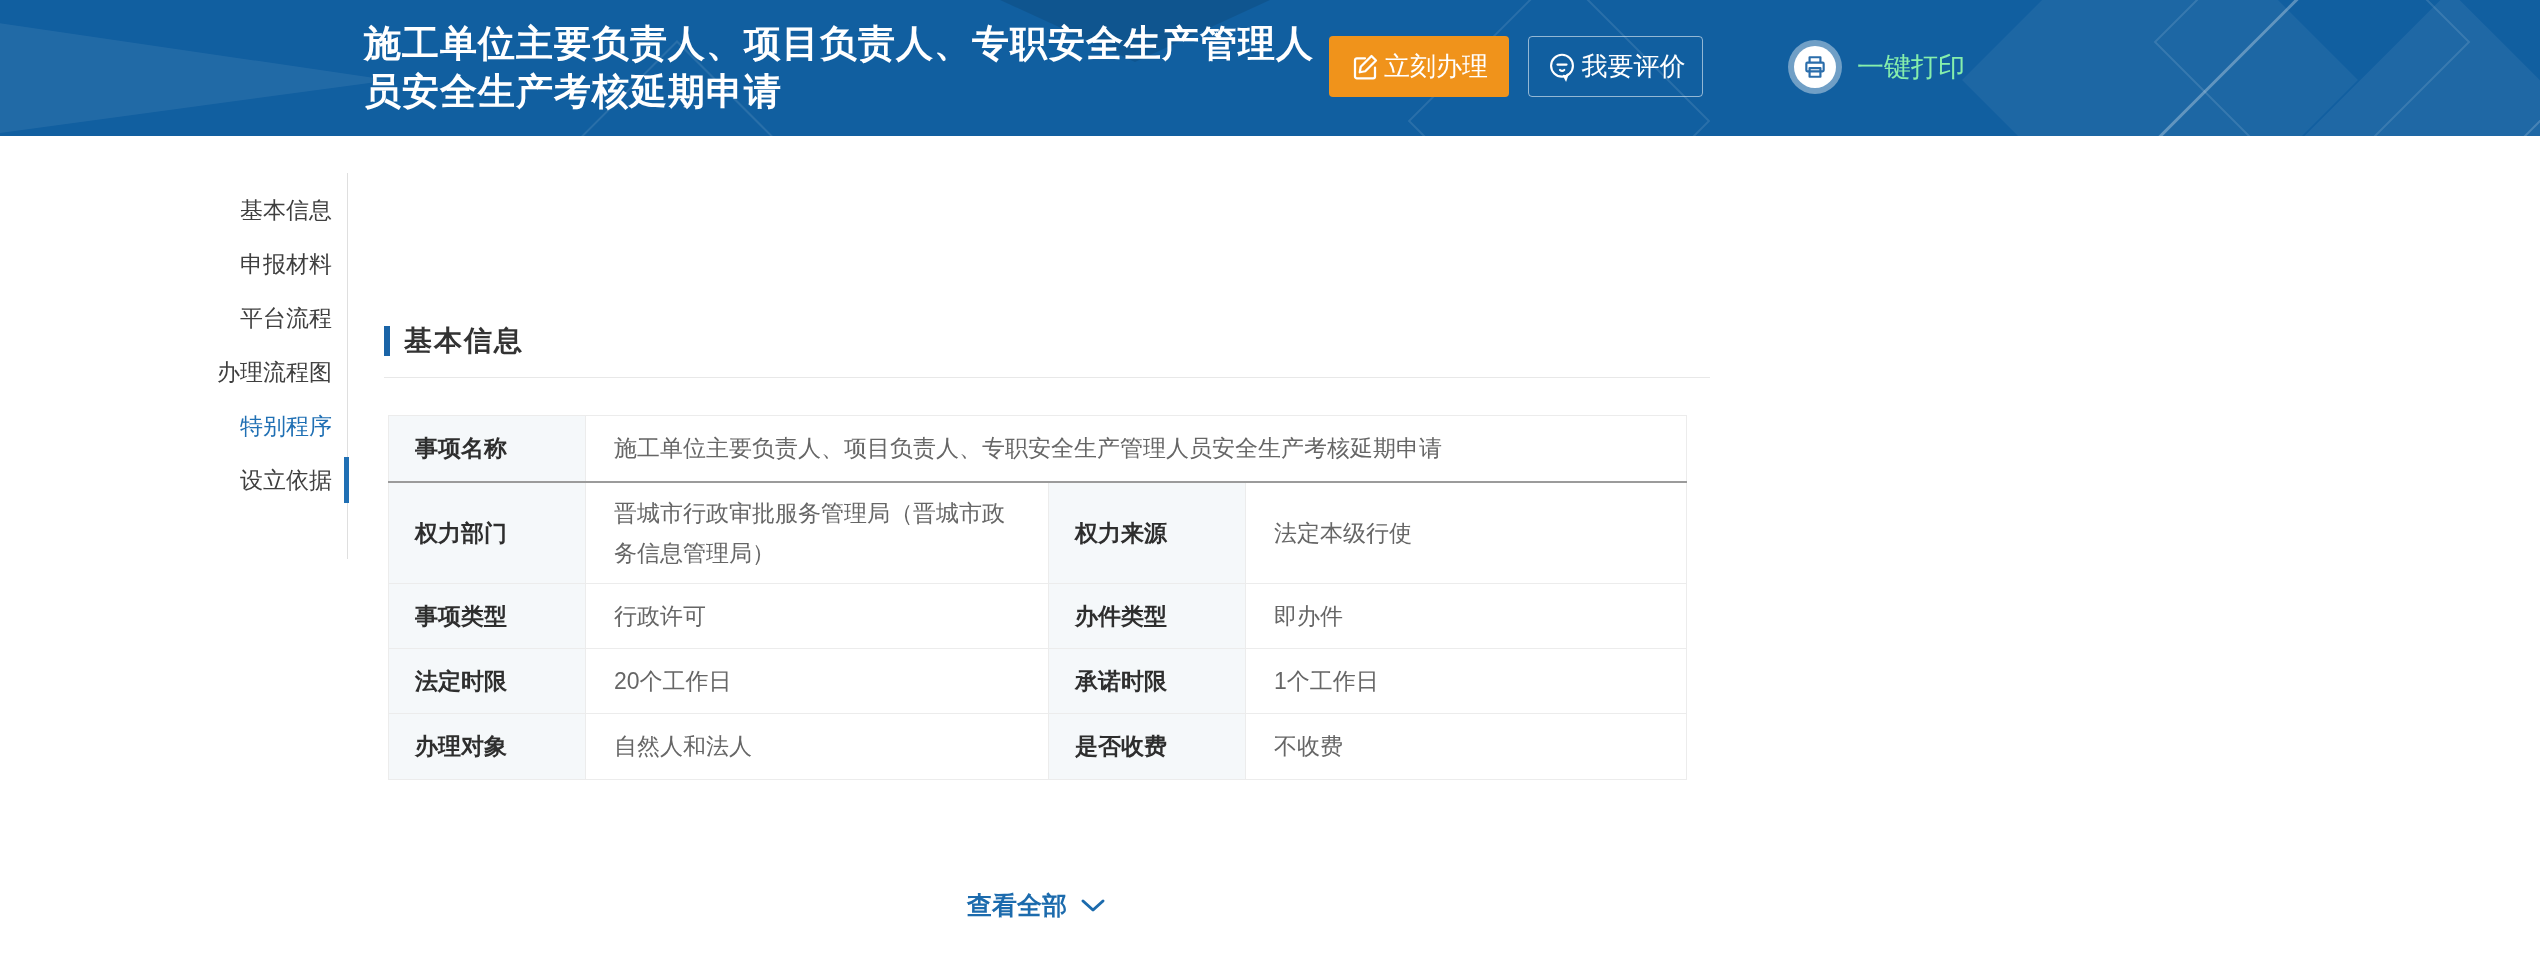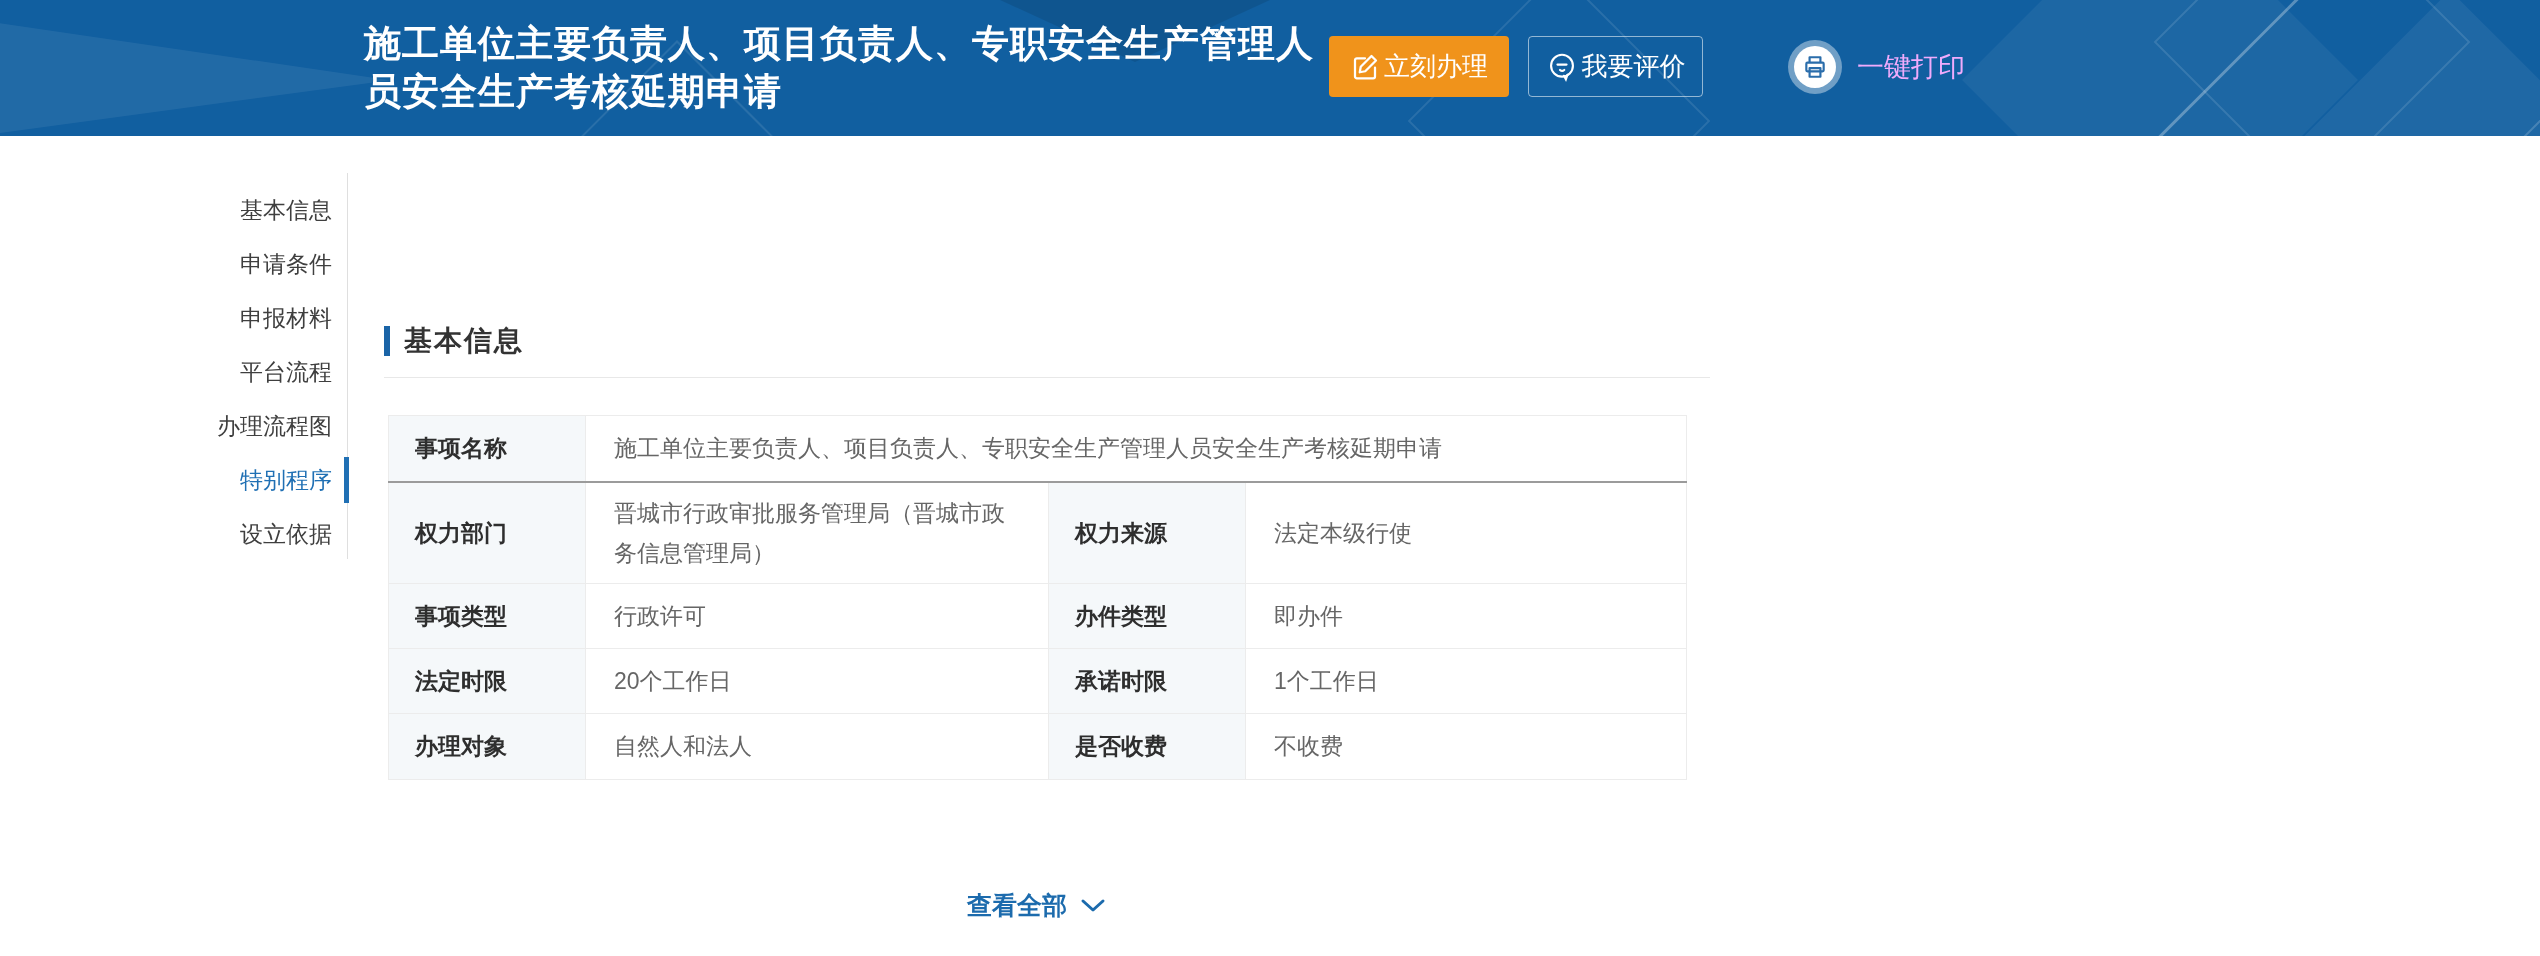--- a/index.html
+++ b/index.html
@@ -26,21 +26,21 @@
 
   .btn{position:absolute;top:36px;height:61px;display:flex;align-items:center;justify-content:center;
     gap:4px;border-radius:4px;font-size:26px;color:#fff;cursor:pointer;box-sizing:border-box;}
   .btn-apply{left:1329px;width:180px;background:#F0931B;border:none;}
   .btn-evaluate{left:1528px;width:175px;background:transparent;border:1px solid rgba(255,255,255,0.55);}
   .print-group{position:absolute;left:1788px;top:36px;height:61px;display:flex;align-items:center;gap:15px;cursor:pointer;}
   .print-badge{width:54px;height:54px;border-radius:50%;background:rgba(255,255,255,0.40);
     display:flex;align-items:center;justify-content:center;}
   .print-badge-inner{width:42px;height:42px;border-radius:50%;background:#fff;
     display:flex;align-items:center;justify-content:center;}
-  .print-label{color:#f0abfc;font-size:27px;}
+  .print-label{color:#86efac;font-size:27px;}
 
   
   .sidebar{position:absolute;left:0;top:183px;width:332px;}
   .sidebar ul{list-style:none;margin:0;padding:0;}
   .sidebar li{height:54px;line-height:54px;text-align:right;font-size:23px;color:#3F3F3F;cursor:pointer;}
   .sidebar li.active{color:#2070B4;}
   .sidebar-divider{position:absolute;left:347px;top:173px;width:1px;height:386px;background:#DFDFDF;}
   .sidebar-marker{position:absolute;left:344px;top:457px;width:5px;height:46px;background:#2070B4;}
 
   
@@ -111,21 +111,20 @@
           </svg>
         </span>
       </span>
       <span class="print-label">一键打印</span>
     </div>
   </div>
 
   <nav class="sidebar">
     <ul>
       <li>基本信息</li>
-      <li>申请条件</li>
       <li>申报材料</li>
       <li>平台流程</li>
       <li>办理流程图</li>
       <li class="active">特别程序</li>
       <li>设立依据</li>
     </ul>
   </nav>
   <div class="sidebar-divider"></div>
   <div class="sidebar-marker"></div>
 

